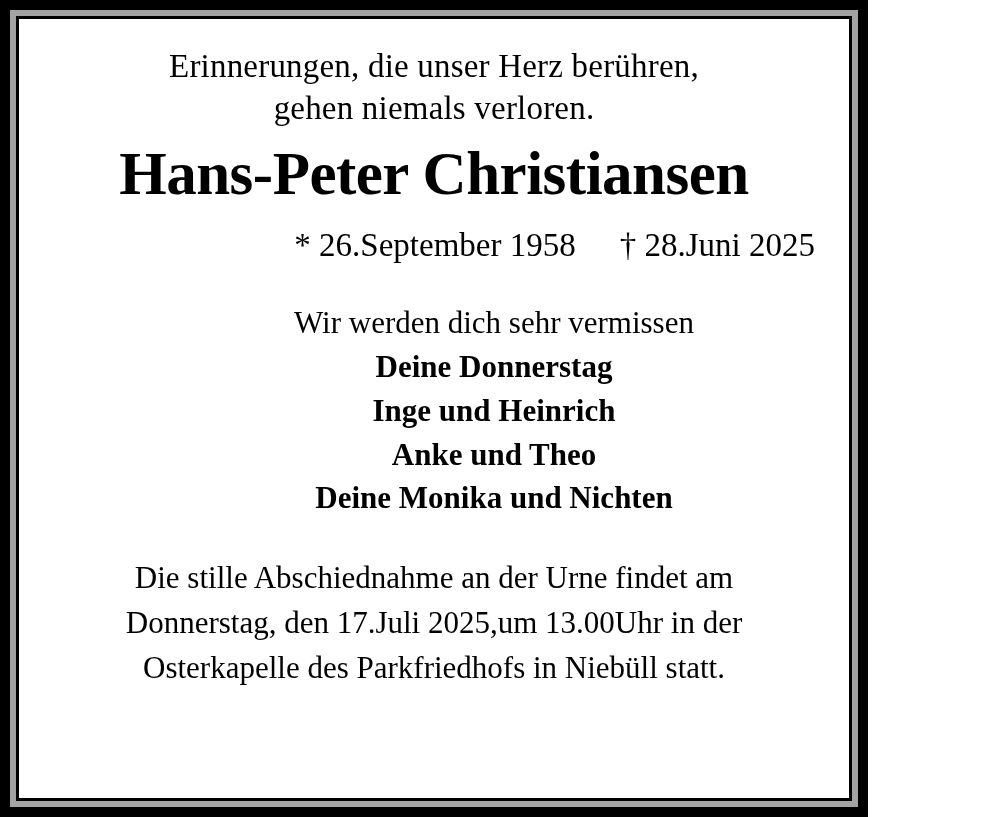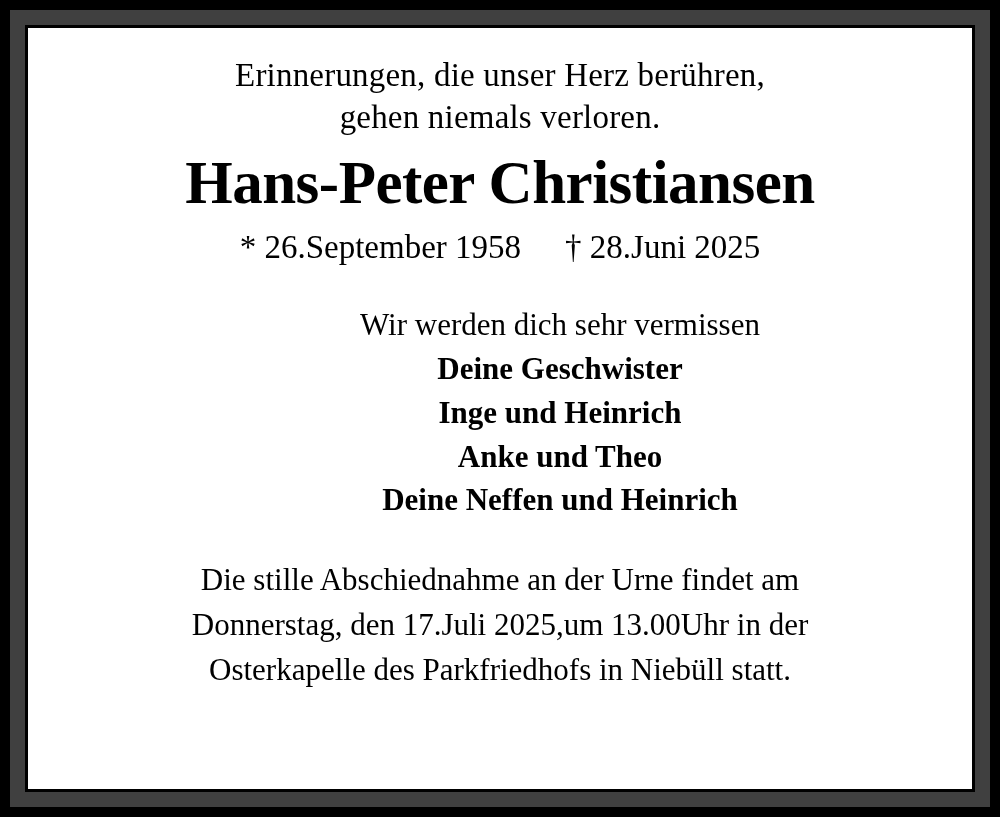--- a/index.html
+++ b/index.html
@@ -9,25 +9,25 @@
   }
   body {
     width: 1000px;
     height: 817px;
     font-family: "Liberation Serif", serif;
     color: #000000;
     overflow: hidden;
   }
   .obituary-frame {
     box-sizing: border-box;
-    width: 1000px;
+    width: 868px;
     height: 817px;
     border: 10px solid #000000;
-    background: #404040;
-    padding: 15px;
+    background: #a3a3a3;
+    padding: 6px;
   }
   .obituary-inner {
     box-sizing: border-box;
     width: 100%;
     height: 100%;
     border: 3px solid #000000;
     background: #ffffff;
     padding: 26px 34px 18px 34px;
     display: flex;
     flex-direction: column;
@@ -44,23 +44,23 @@
   .name {
     text-align: center;
     font-size: 61px;
     font-weight: bold;
     line-height: 1.0;
     margin-top: 14px;
     letter-spacing: -0.5px;
     white-space: nowrap;
   }
   .dates {
-    text-align: center;
+    text-align: right;
     font-size: 33px;
-    margin-top: 16px;
+    margin-top: 23px;
     white-space: nowrap;
   }
   .dates .birth {
     margin-right: 44px;
   }
   .family-block {
     margin-top: 38px;
     text-align: center;
     padding-left: 120px;
   }
@@ -97,24 +97,24 @@
     </div>
 
     <div class="name">Hans-Peter Christiansen</div>
 
     <div class="dates">
       <span class="birth">* 26.September 1958</span><span class="death">† 28.Juni 2025</span>
     </div>
 
     <div class="family-block">
       <div class="family-intro">Wir werden dich sehr vermissen</div>
-      <div class="family-line">Deine Geschwister</div>
+      <div class="family-line">Deine Donnerstag</div>
       <div class="family-line">Inge und Heinrich</div>
       <div class="family-line">Anke und Theo</div>
-      <div class="family-line">Deine Neffen und Heinrich</div>
+      <div class="family-line">Deine Monika und Nichten</div>
     </div>
 
     <div class="funeral">
       <div>Die stille Abschiednahme an der Urne findet am</div>
       <div>Donnerstag, den 17.Juli 2025,um 13.00Uhr in der</div>
       <div>Osterkapelle des Parkfriedhofs in Niebüll statt.</div>
     </div>
 
   </div>
 </div>

